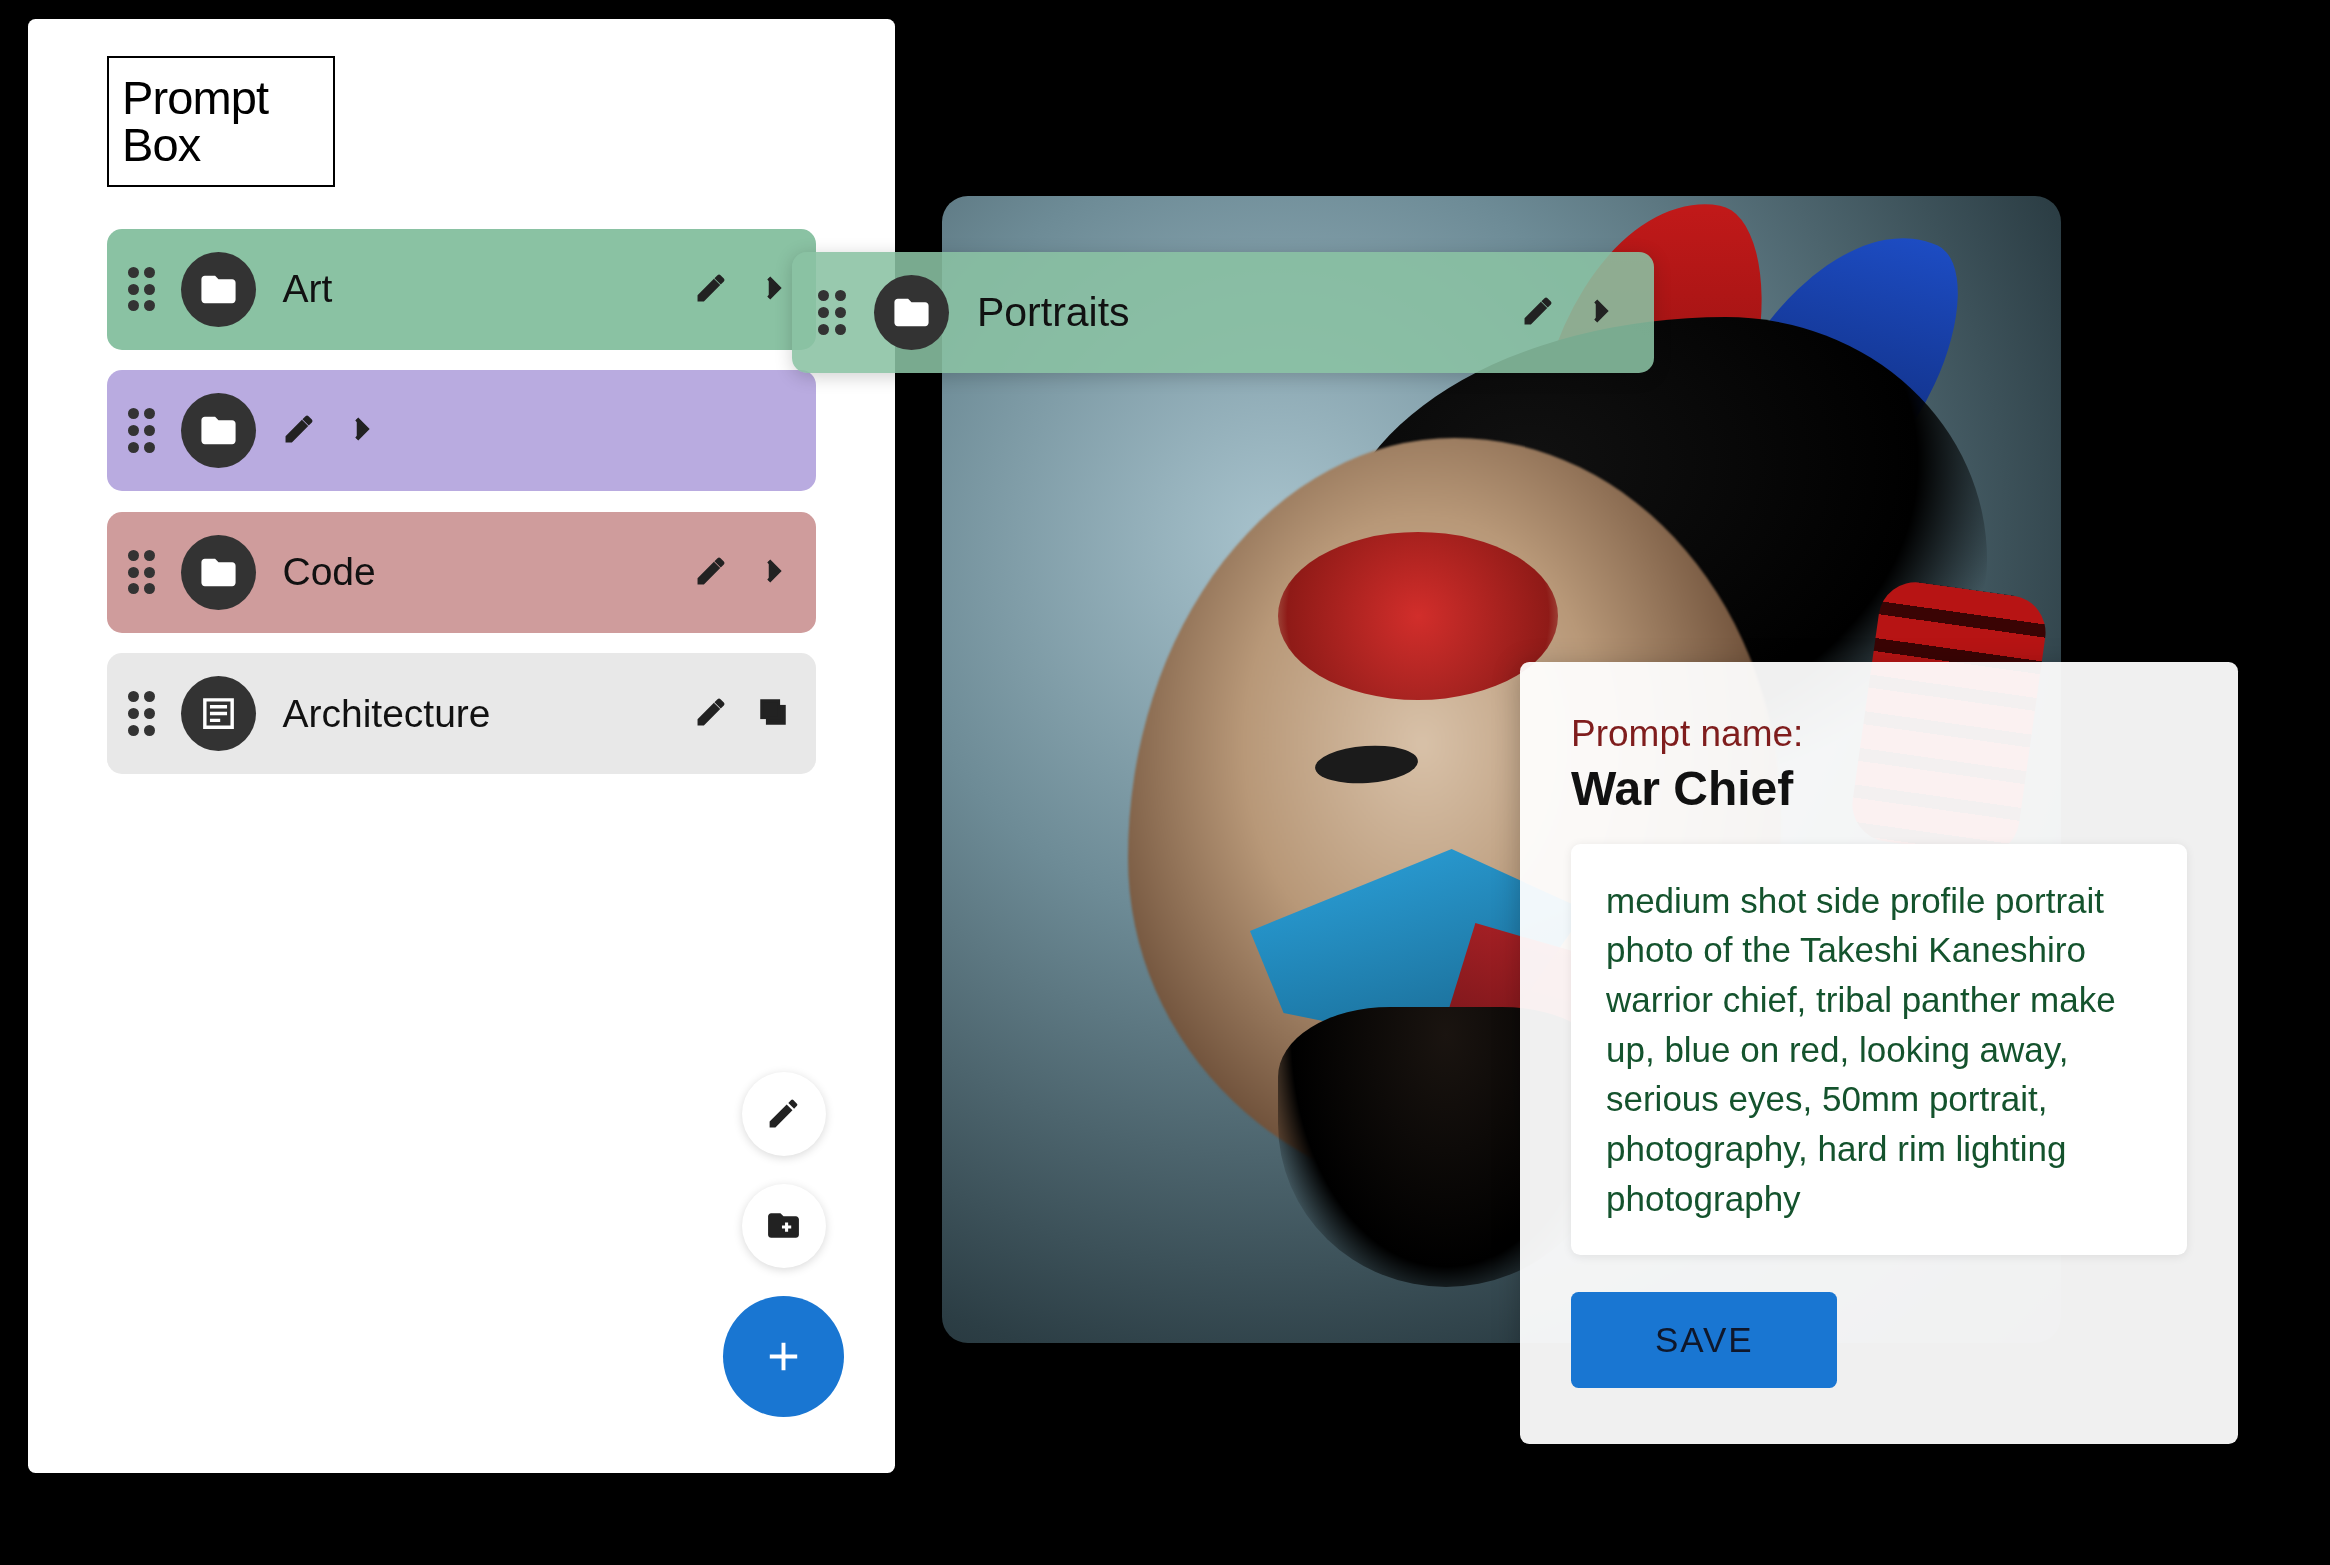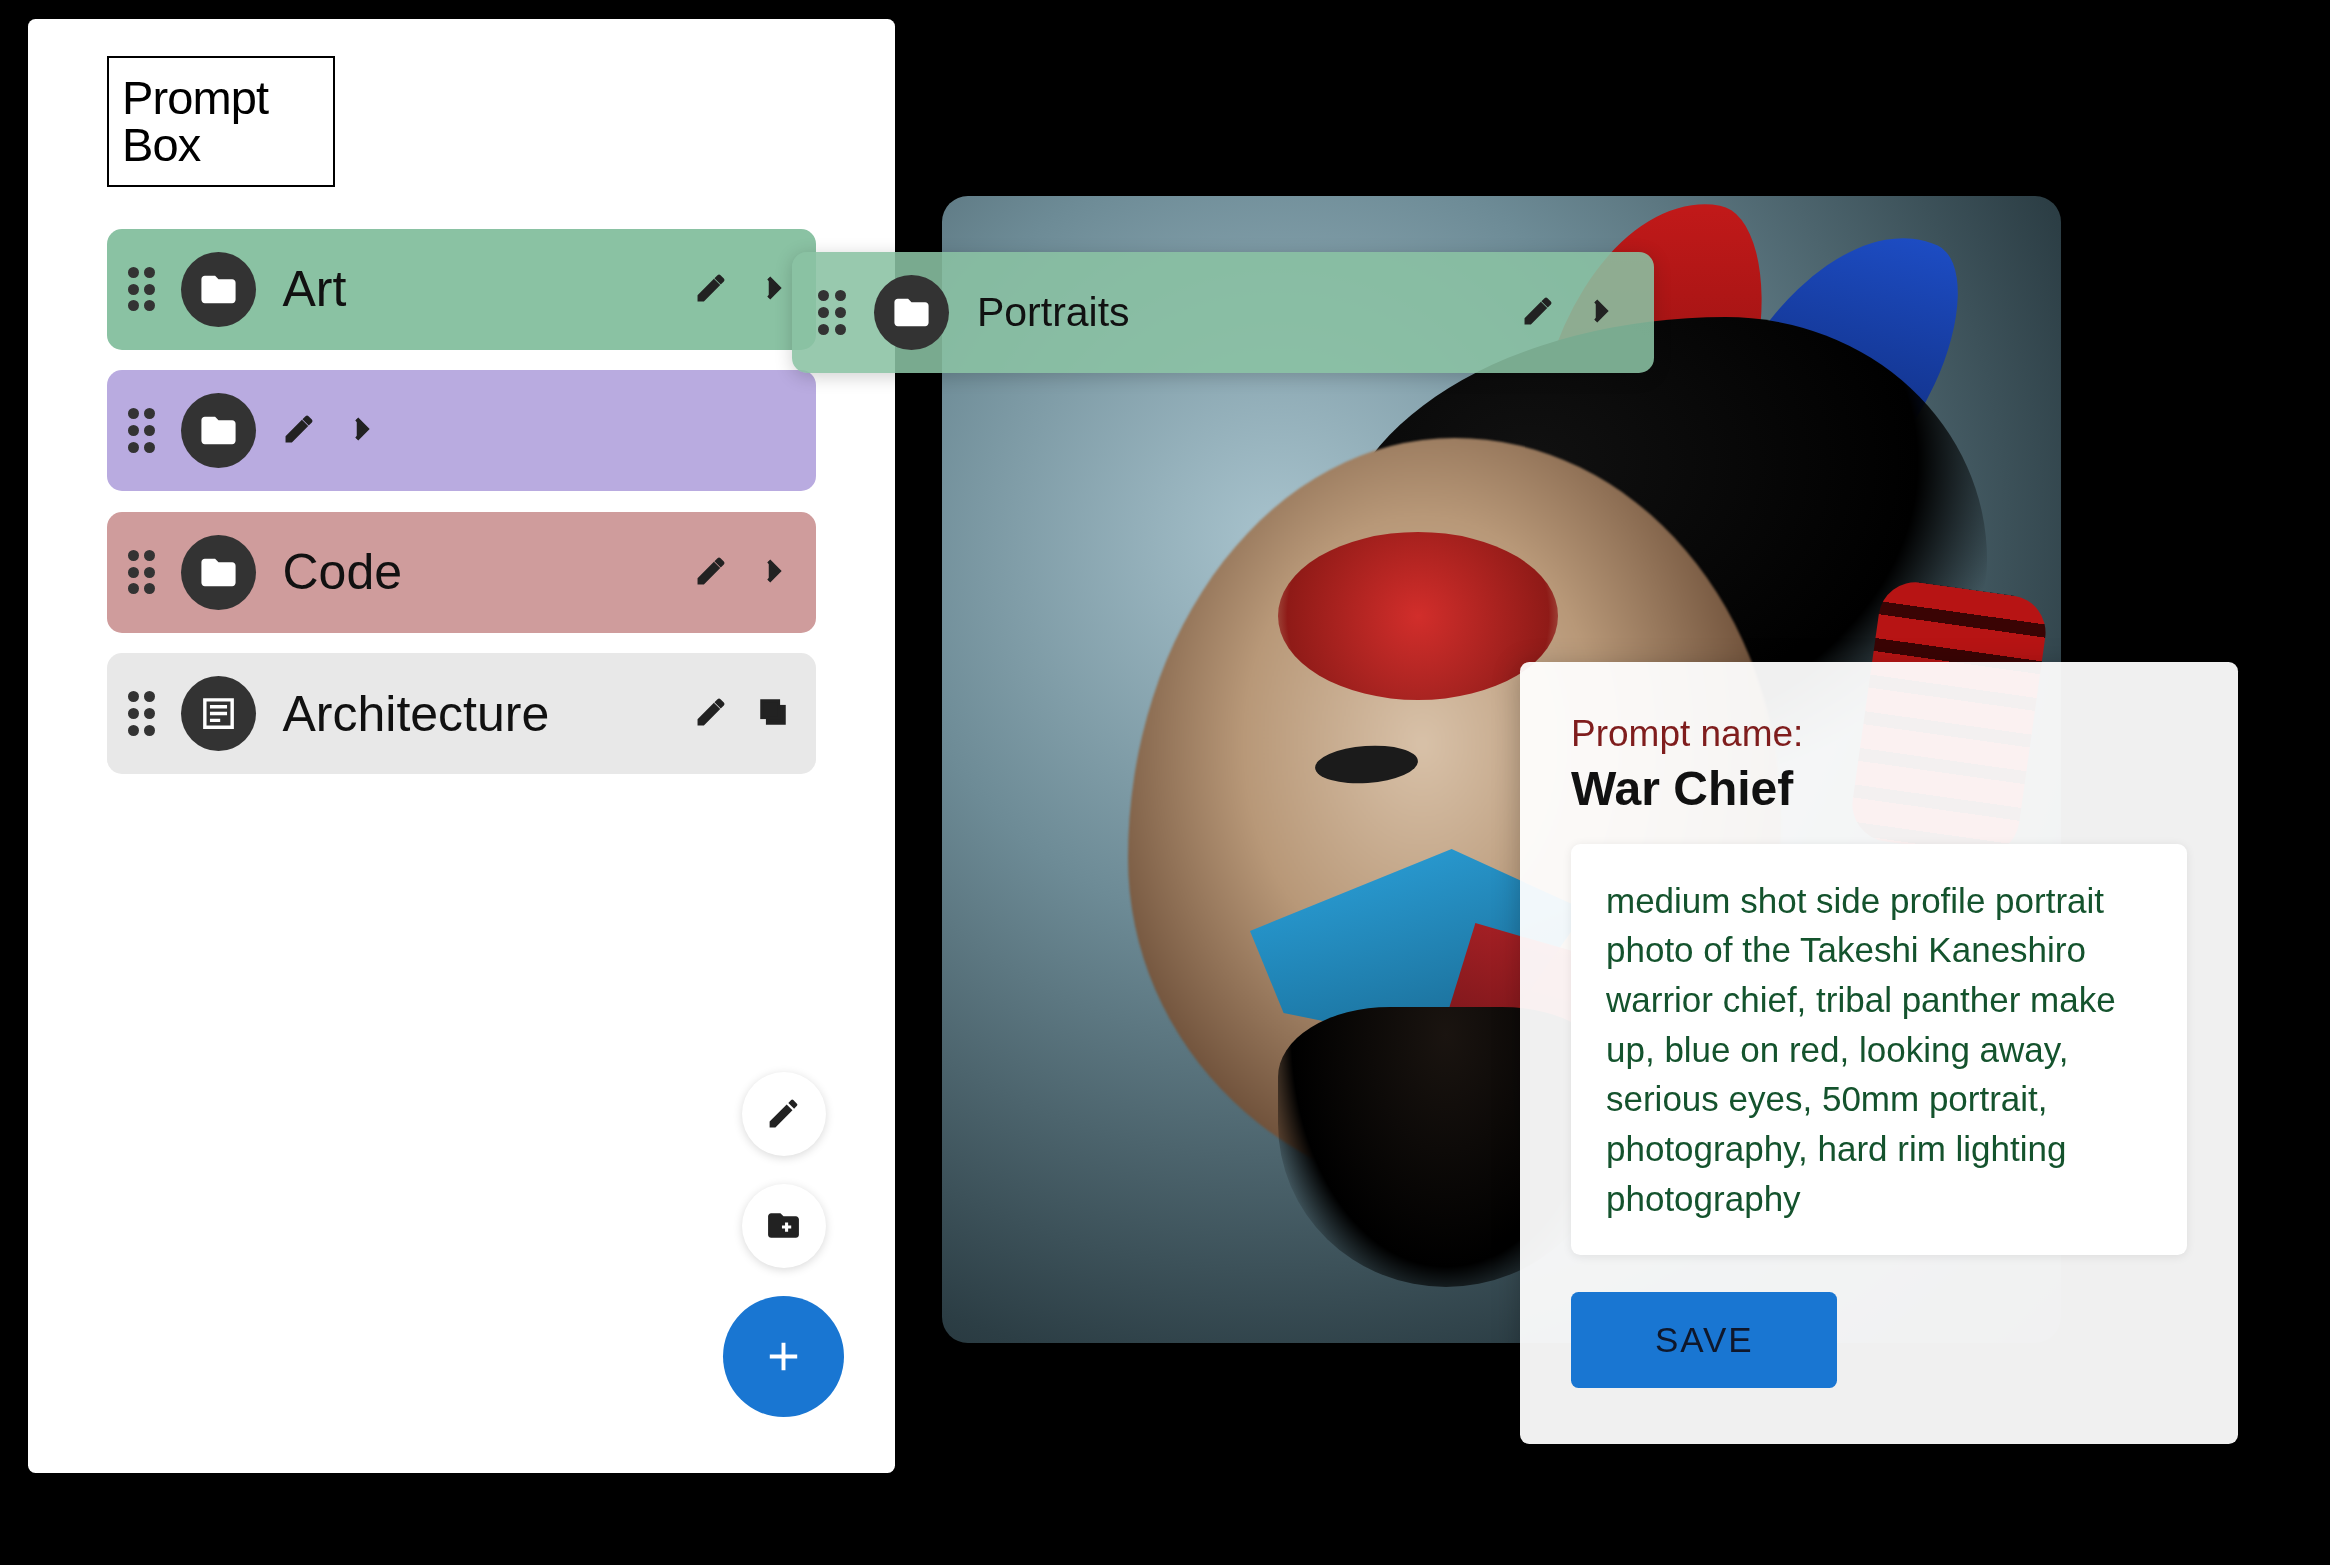--- a/index.html
+++ b/index.html
@@ -54,21 +54,21 @@
   }
   .drag-handle i {
     width: 11.2px; height: 11.2px; background: #333; border-radius: 50%;
   }
   .circle-icon {
     width: 75px; height: 75px; border-radius: 50%;
     background: #333; display: flex; align-items: center; justify-content: center;
     flex: 0 0 75px;
   }
   .circle-icon svg { width: 41px; height: 41px; fill: #fff; }
-  .folder-label { font-size: 50px; color: #111; flex: 1; }
+  .folder-label { font-size: 39px; color: #111; flex: 1; }
   .row-actions { display: flex; align-items: center; gap: 28px; }
   .row-actions svg { width: 34px; height: 34px; fill: #222; stroke: #222; }
 
   .fab-col {
     position: absolute;
     right: 51px;
     bottom: 56px;
     display: flex;
     flex-direction: column;
     align-items: center;

